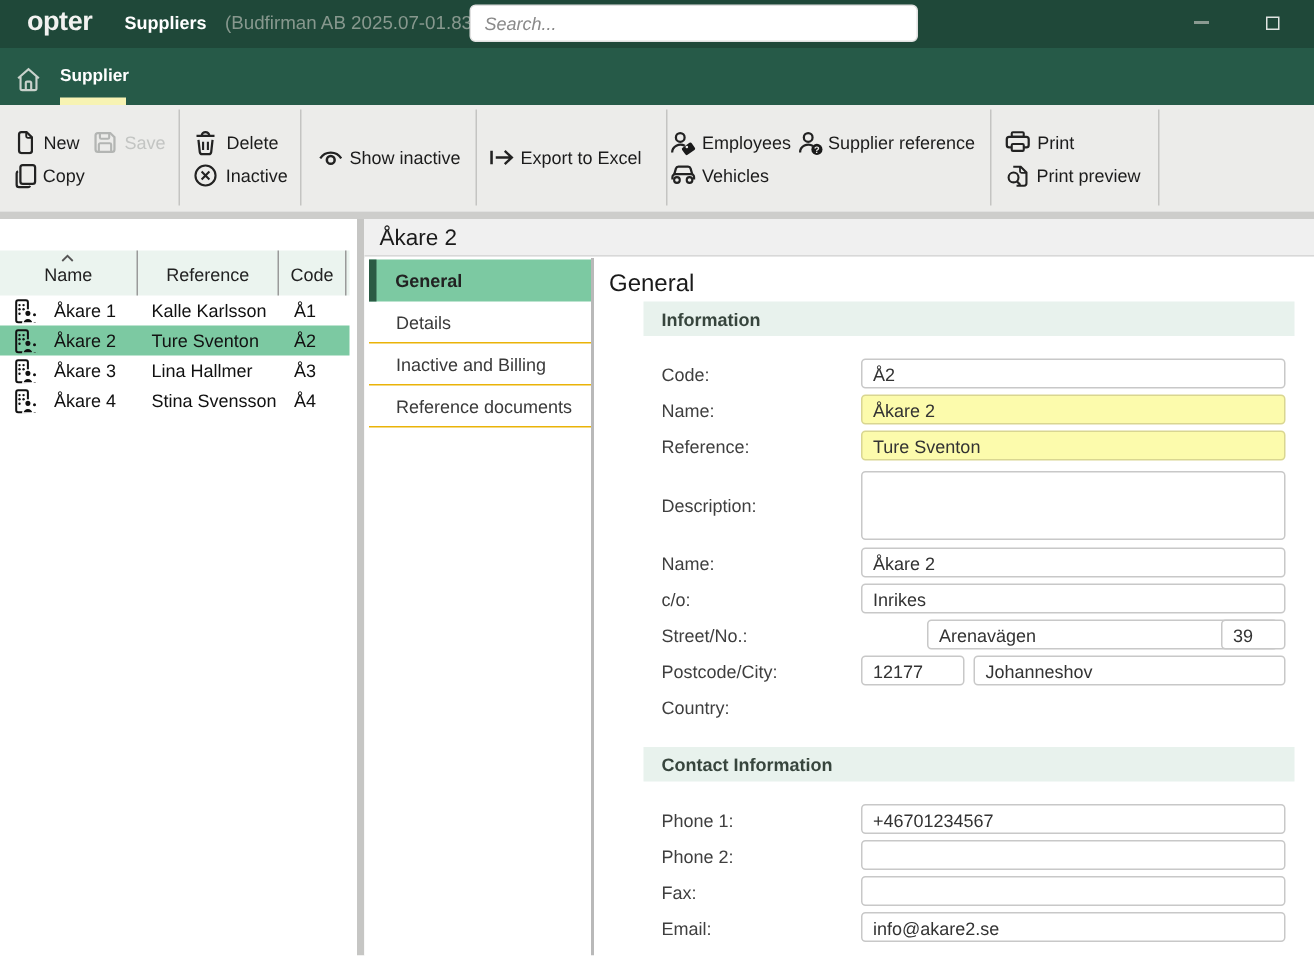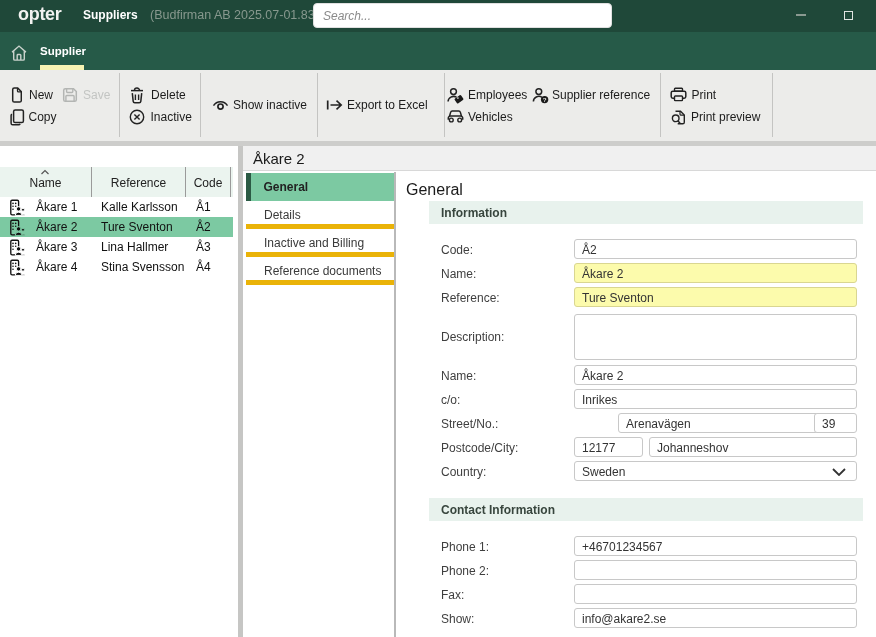--- a/index.html
+++ b/index.html
@@ -49,21 +49,21 @@
 
 
 #splitter { position:absolute; left:238px; top:146px; width:5px; height:491px; background:#c6c6c4; }
 
 
 #rightpanel { position:absolute; left:243px; top:146px; width:633px; height:491px; background:#fff; }
 #rtitle { position:absolute; left:0; top:0; width:633px; height:25px; background:#f0f0f0; border-bottom:1px solid #d8d8d8; }
 #rtitle span { position:absolute; left:10px; top:4px; font-size:15px; color:#1a1a1a; }
 #nav { position:absolute; left:0; top:26px; width:151px; height:465px; background:#fff; }
 #navline { position:absolute; left:151px; top:26px; width:2px; height:465px; background:#b9b9b9; }
-.nitem { position:absolute; left:3px; width:148px; height:28px; font-size:12px; color:#3a3a3a; border-bottom:5px solid #eab308; }
+.nitem { position:absolute; left:3px; width:148px; height:28px; font-size:12px; color:#3a3a3a; border-bottom:1px solid #eab308; }
 .nitem span { position:absolute; left:18px; top:7px; }
 .nitem.sel { background:#7cc9a2; border-left:5.5px solid #2b5a44; font-weight:bold; color:#222; border-bottom:none; }
 .nitem.sel span { left:12.5px; }
 
 
 #content { position:absolute; left:153px; top:26px; width:480px; height:465px; background:#fff; }
 #content h1 { position:absolute; left:10px; top:28px; font-size:16px; font-weight:normal; color:#1a1a1a; }
 .band { position:absolute; left:33px; width:434px; height:23px; background:#e8f2ed; }
 .band span { position:absolute; left:12px; top:5px; font-size:12px; font-weight:bold; color:#37453d; }
 .flabel { position:absolute; left:45px; font-size:12px; color:#3f3f3f; }
@@ -348,36 +348,30 @@
           <span>39</span>
         </div>
       <div class="flabel" style="top:269px;">Postcode/City:</div>
       <div class="finput" style="left:178px;top:265px;width:69px;">
           <span>12177</span>
         </div>
       <div class="finput" style="left:253px;top:265px;width:208px;">
           <span>Johanneshov</span>
         </div>
       <div class="flabel" style="top:293px;">Country:</div>
-      <div class="finput" style="left:178px;top:289px;width:283px;">
-          <span>Sweden</span>
-        <svg width="14" height="8" style="position:absolute;right:10px;top:6px;" viewBox="0 0 14 8">
-            <path d="M1 1 L7 7 L13 1" fill="none" stroke="#333" stroke-width="1.8"></path>
-          </svg>
-      </div>
       <div class="band" style="top:326px;">
           <span>Contact Information</span>
         </div>
       <div class="flabel" style="top:368px;">Phone 1:</div>
       <div class="finput" style="left:178px;top:364px;width:283px;">
           <span>+46701234567</span>
         </div>
       <div class="flabel" style="top:392px;">Phone 2:</div>
       <div class="finput" style="left:178px;top:388px;width:283px;"></div>
       <div class="flabel" style="top:416px;">Fax:</div>
       <div class="finput" style="left:178px;top:412px;width:283px;"></div>
-      <div class="flabel" style="top:440px;">Show:</div>
+      <div class="flabel" style="top:440px;">Email:</div>
       <div class="finput" style="left:178px;top:436px;width:283px;">
           <span>info@akare2.se</span>
         </div>
     </div>
   </div>
 </div>
 
 </body></html>

